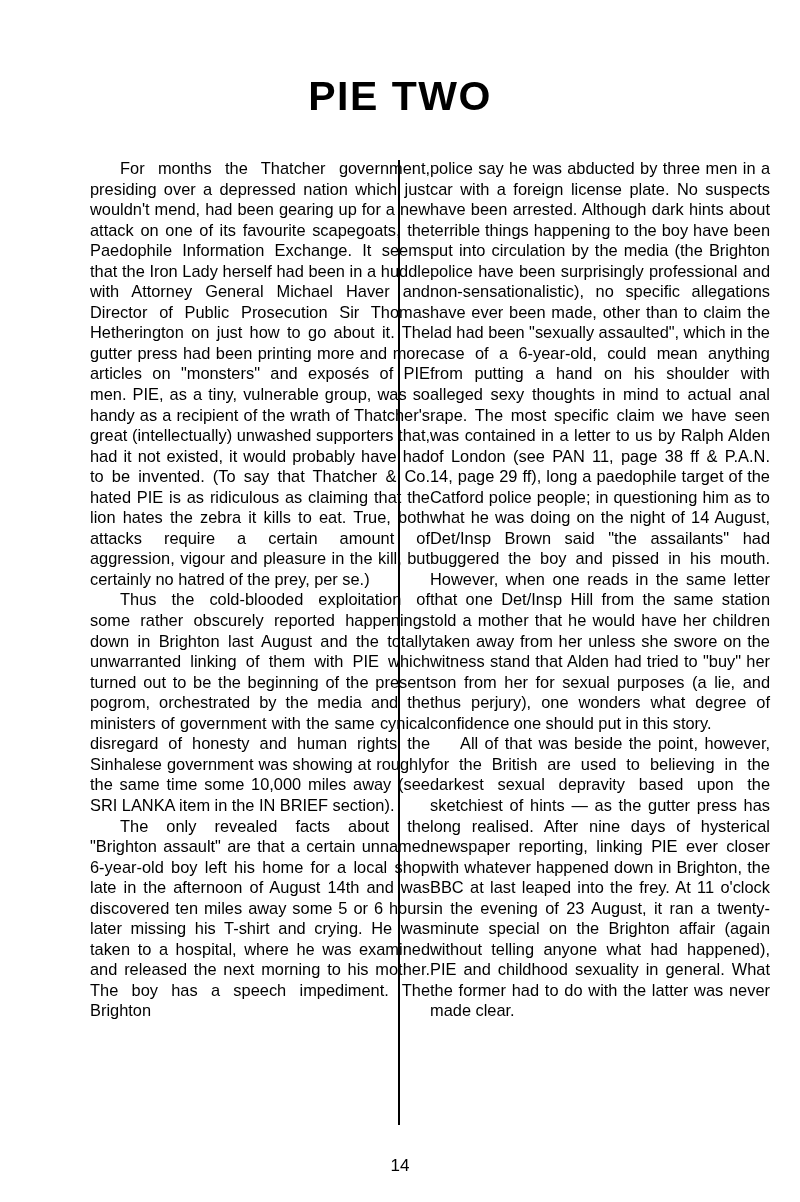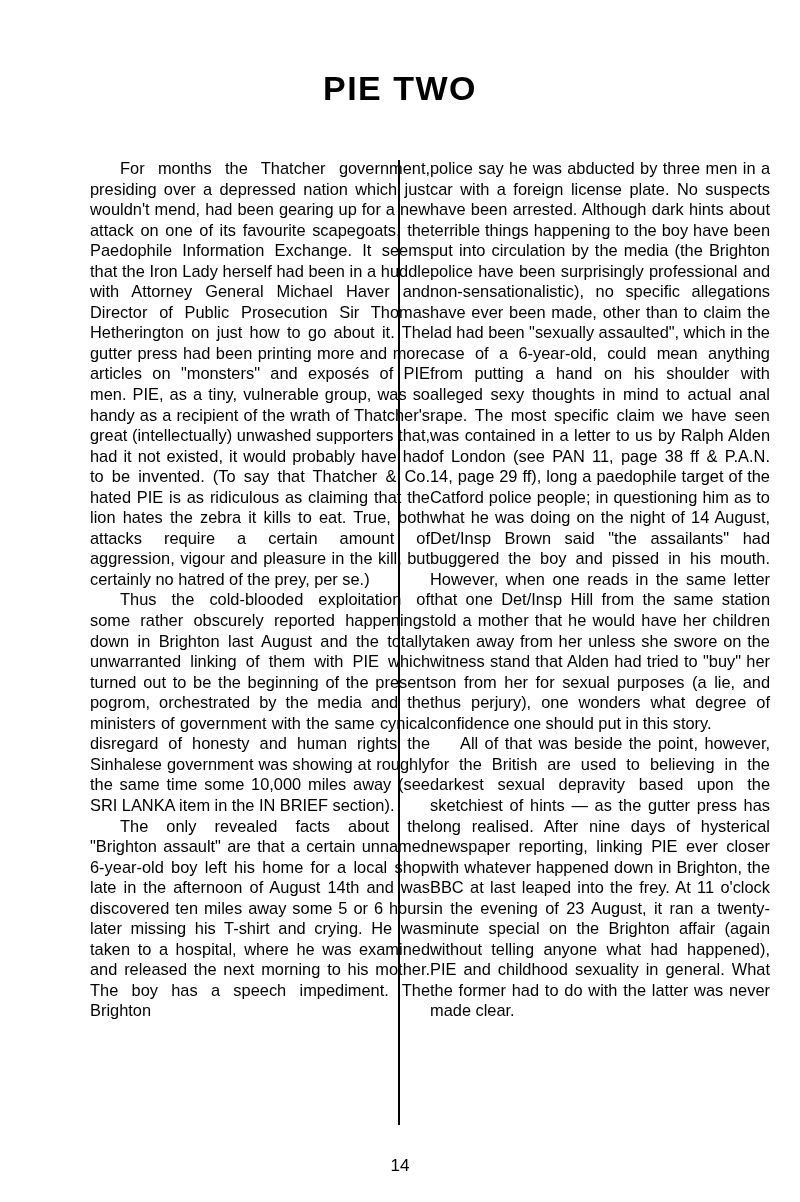--- a/index.html
+++ b/index.html
@@ -17,21 +17,21 @@
     overflow: hidden;
   }
 
   
   .page-title {
     position: absolute;
     top: 47px;
     left: 0;
     width: 800px;
     text-align: center;
-    font-size: 34px;
+    font-size: 41px;
     font-weight: bold;
     letter-spacing: 1.5px;
     line-height: 1.1;
   }
 
   
   .columns {
     position: absolute;
     top: 158px;
     left: 31px;

